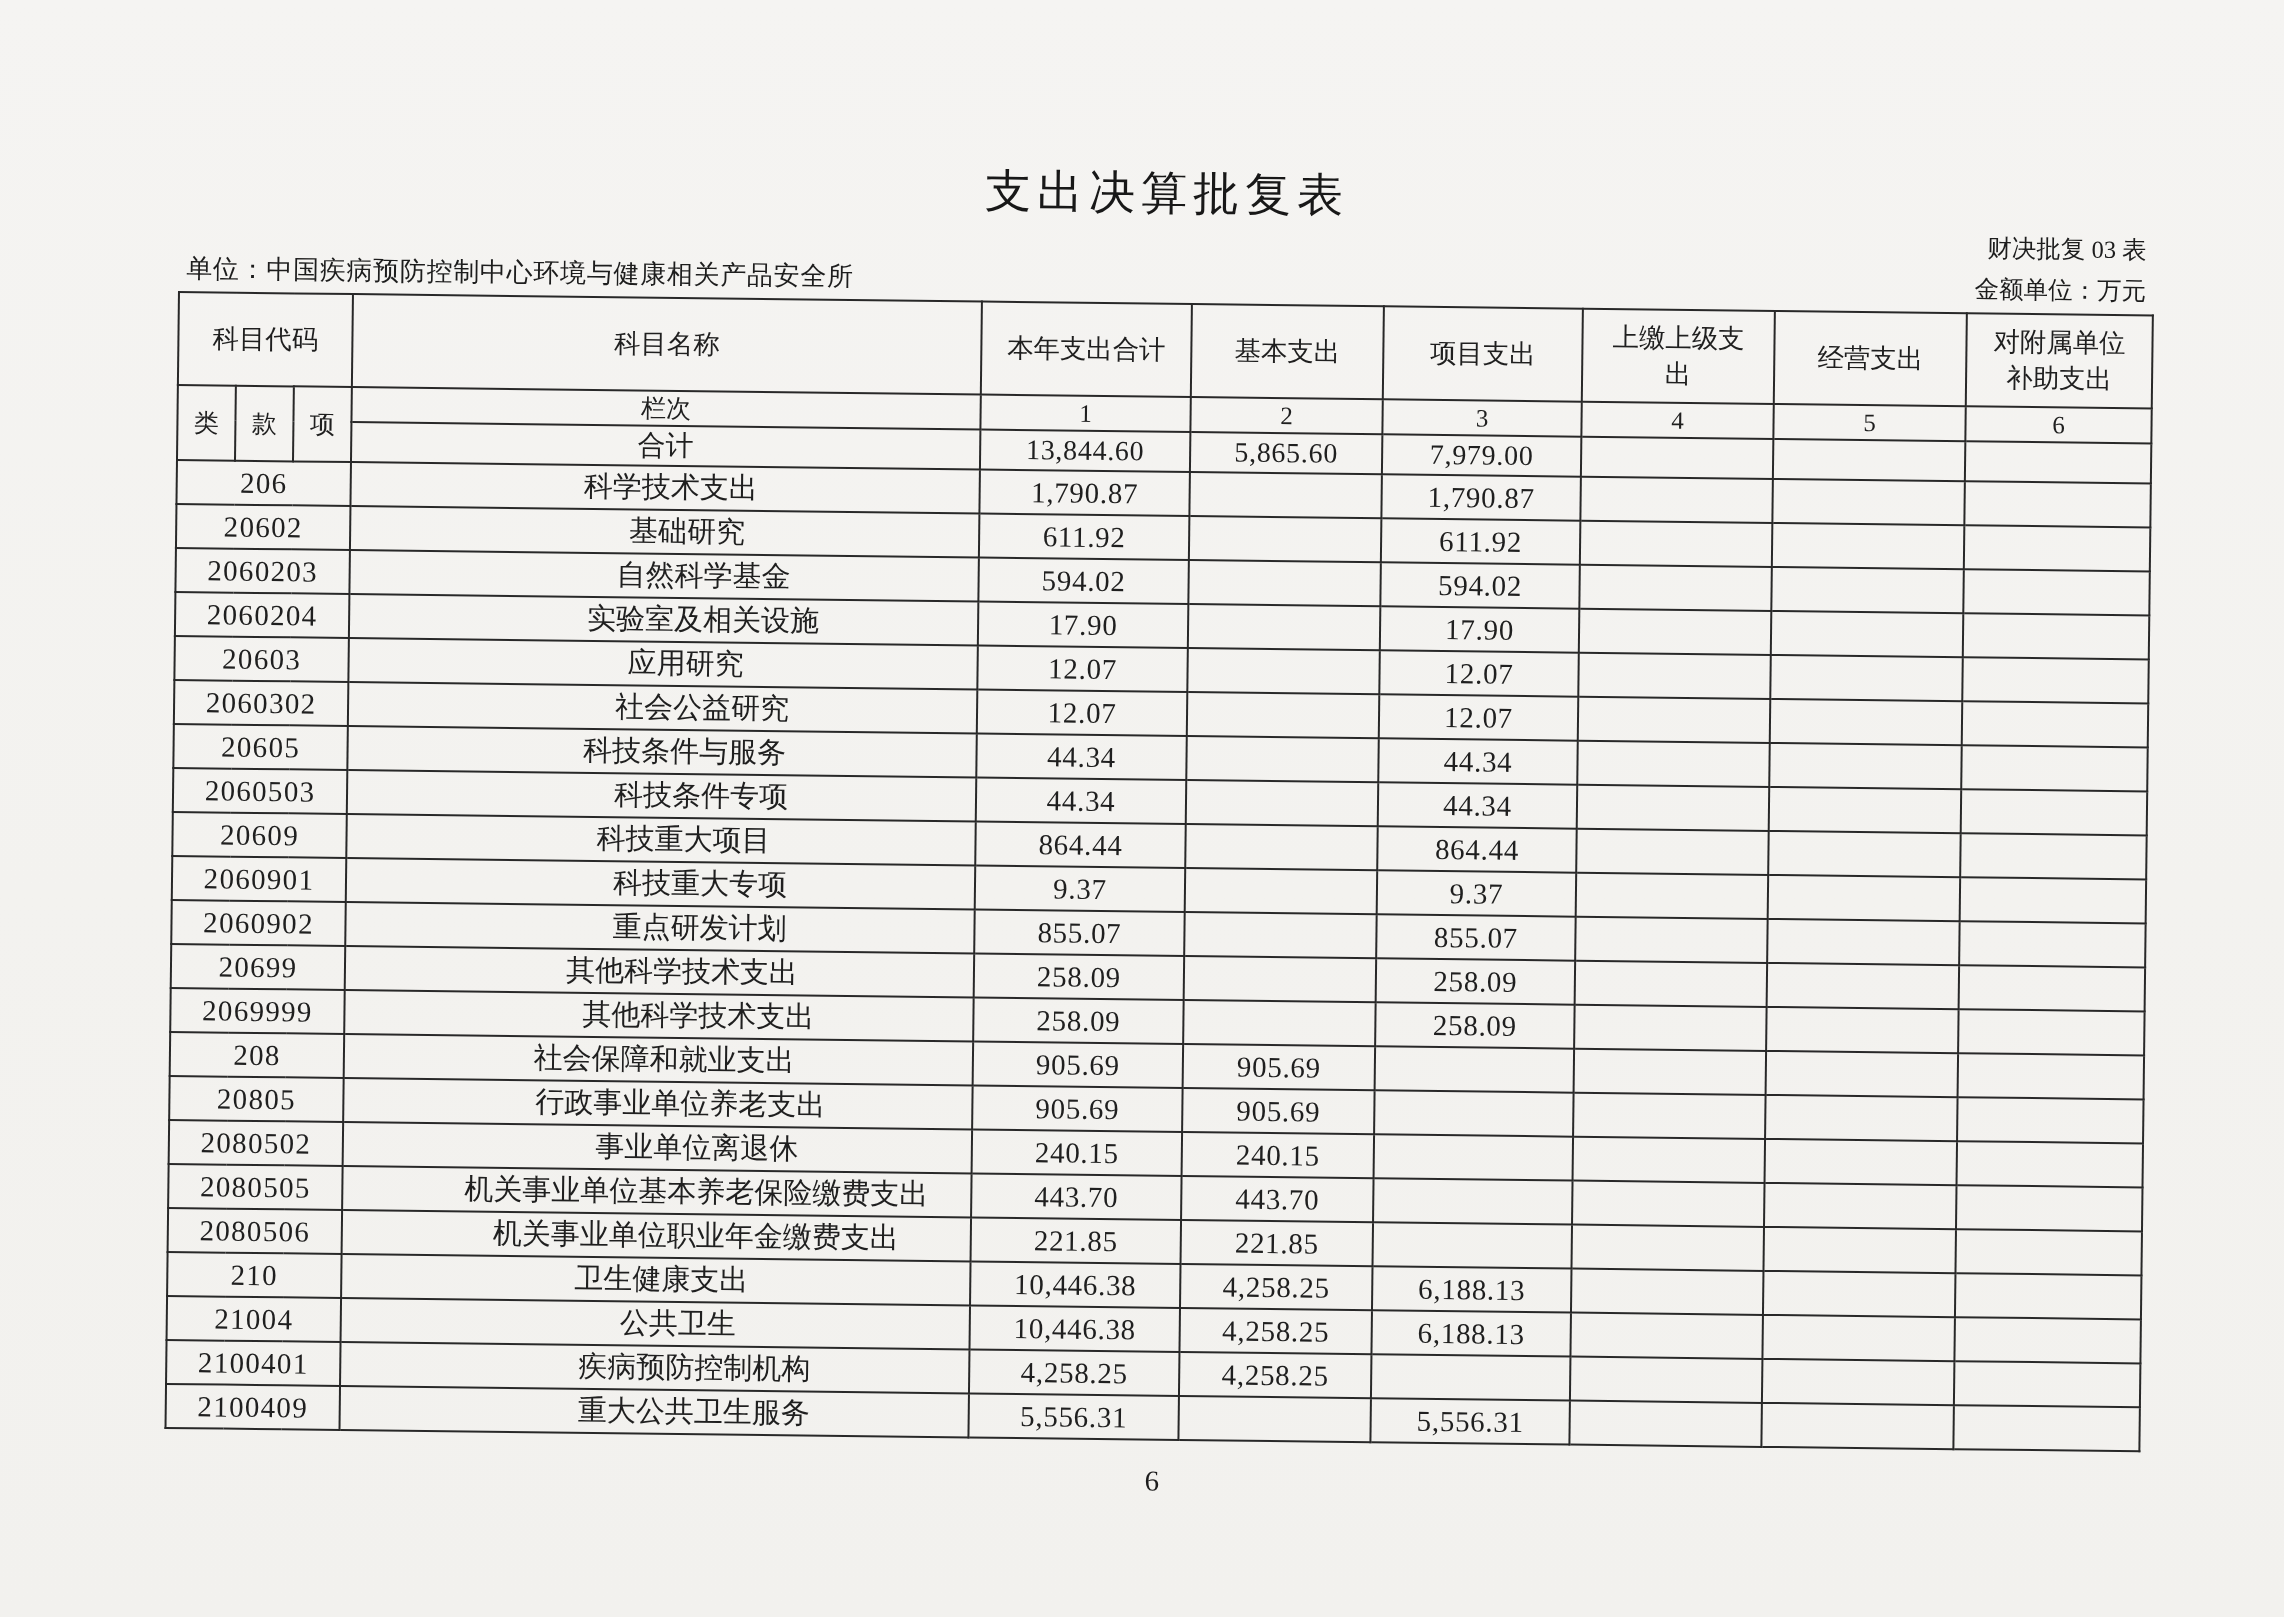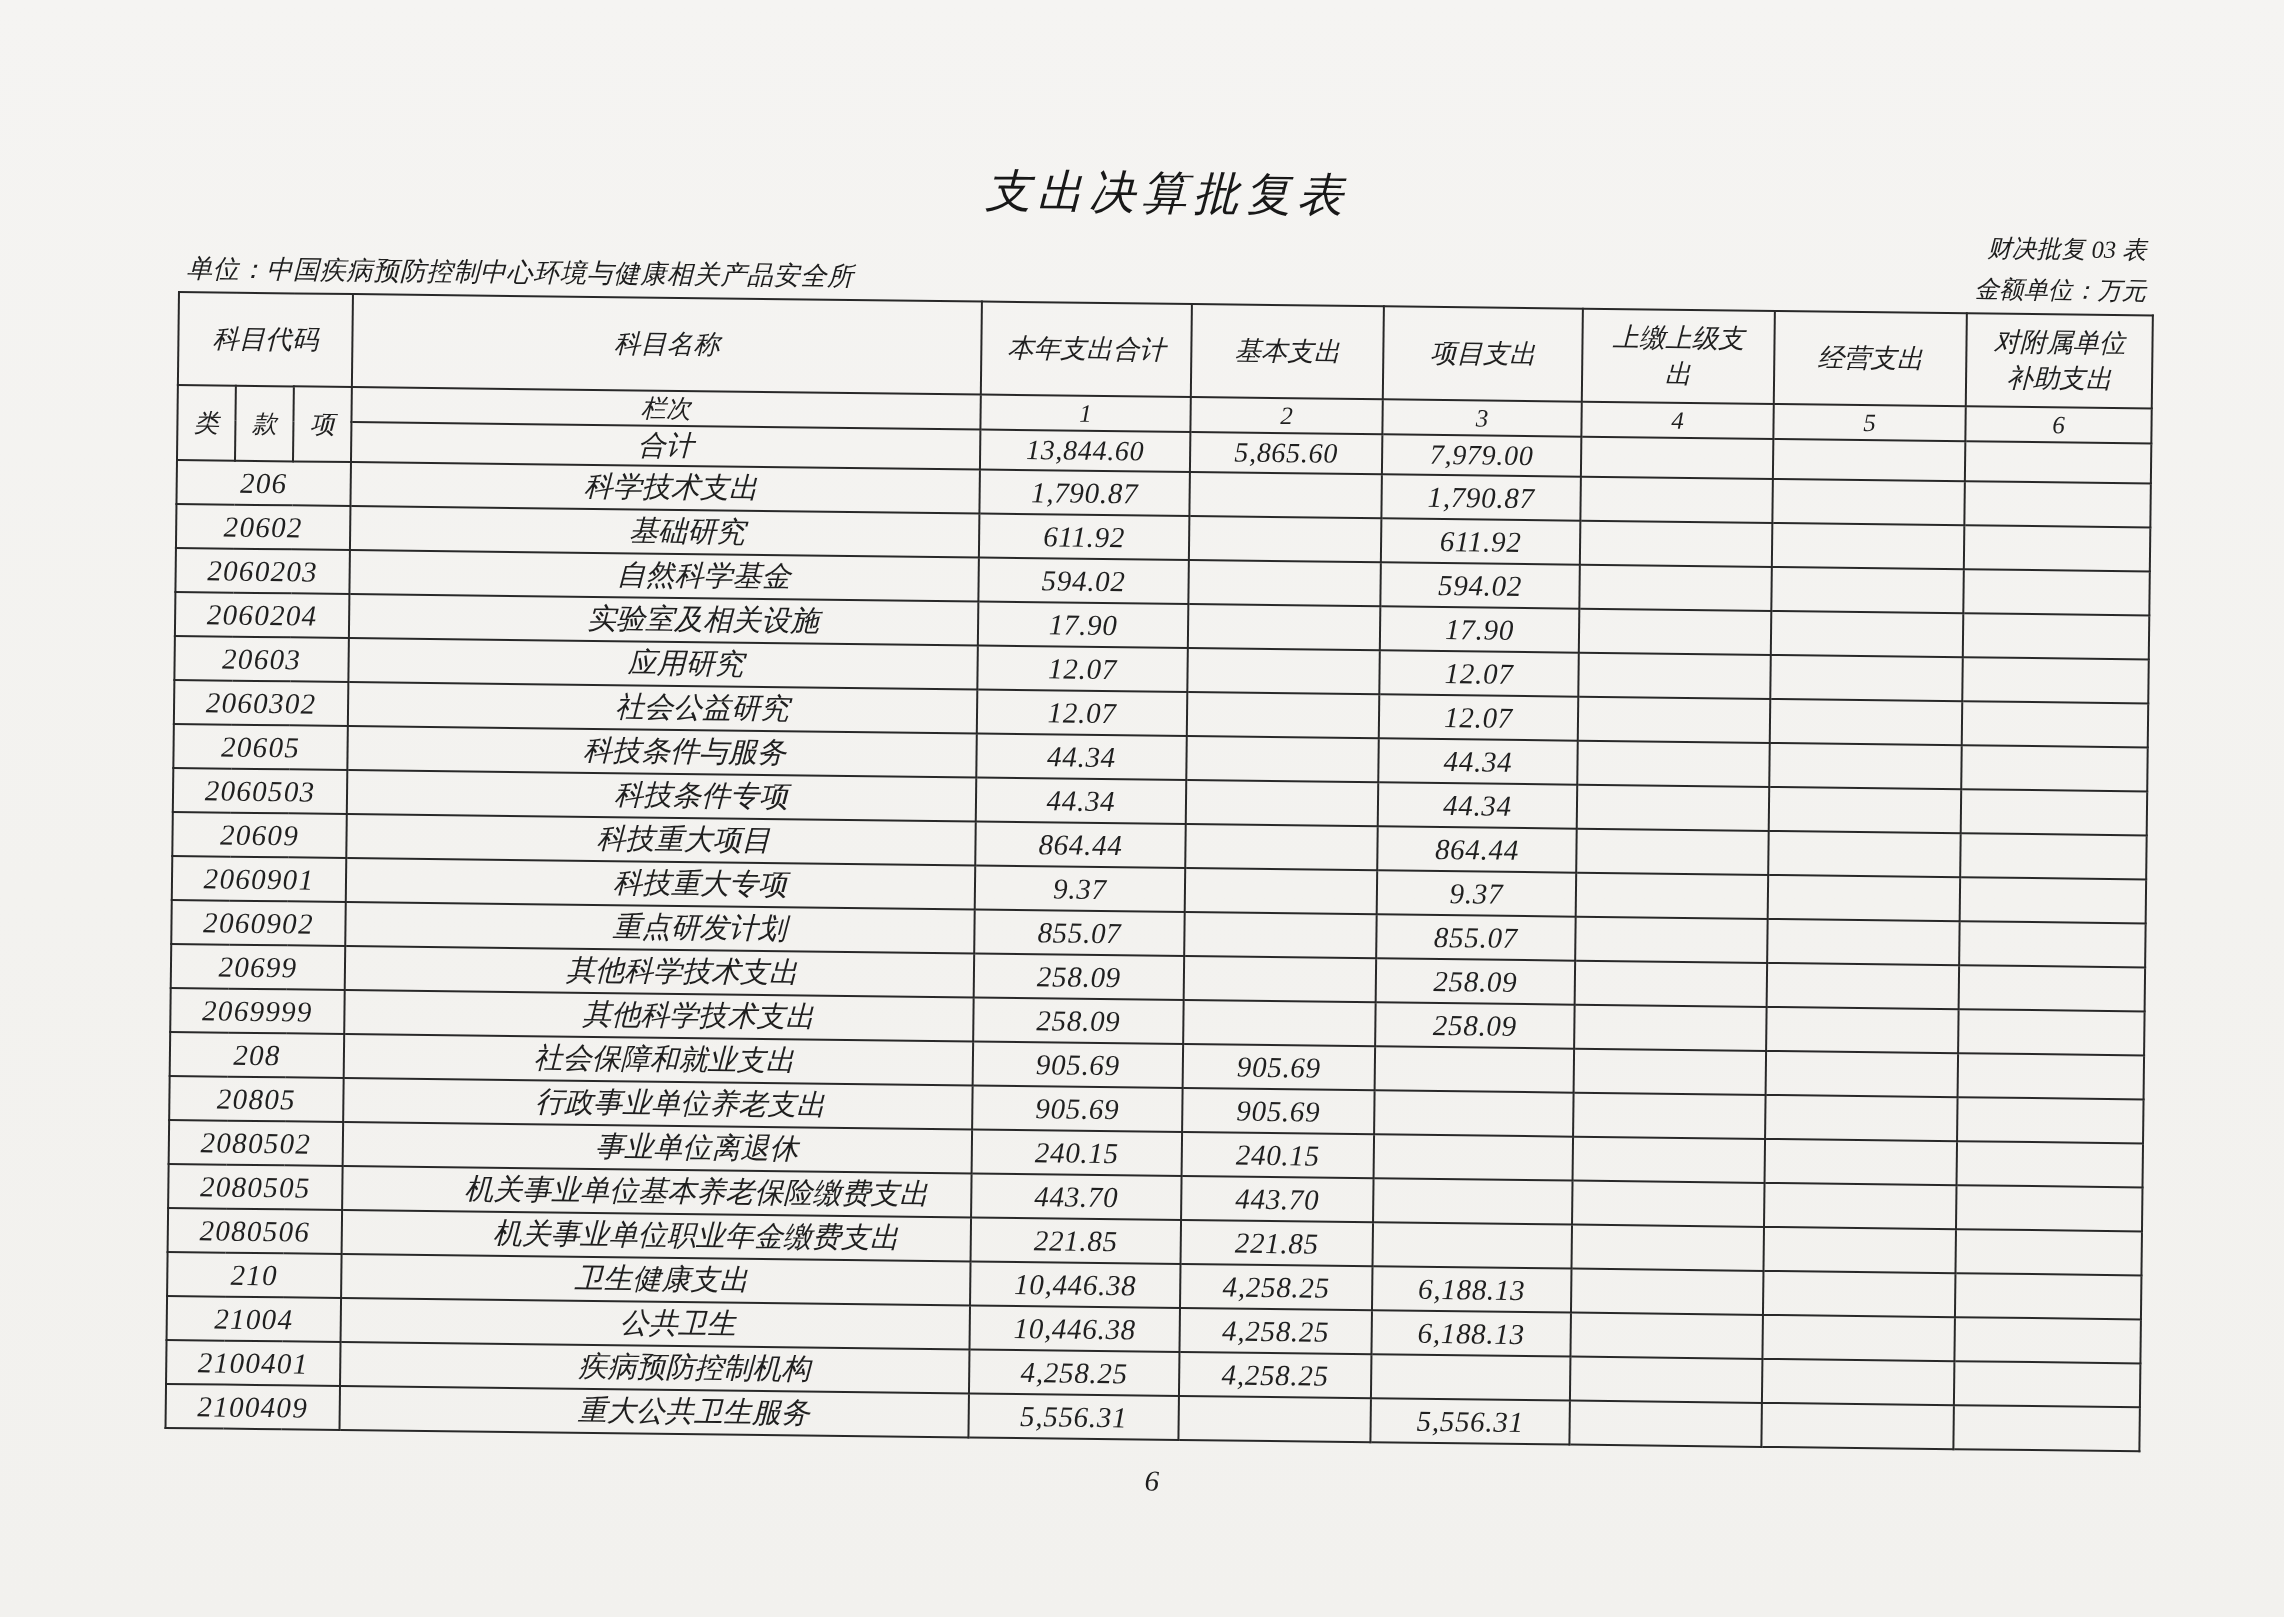--- a/index.html
+++ b/index.html
@@ -7,21 +7,20 @@
     width:2284px;height:1618px;
     background:#f4f3f0;
     font-family:"Liberation Serif","DejaVu Serif",serif;
     color:#1f1f1f;
     overflow:hidden;
     position:relative;
   }
   .sheet{
     position:absolute;inset:0;
     background:linear-gradient(180deg,#f5f4f2 0%,#f3f2ef 55%,#f2f1ee 100%);
-    font-style:italic;
   }
   .tilt{
     position:absolute;inset:0;
     transform:rotate(0.68deg);
     transform-origin:178px 291px;
   }
   .doc-title{
     position:absolute;left:178px;top:151px;width:1976px;
     text-align:center;font-size:46px;letter-spacing:6px;
     color:#181818;

